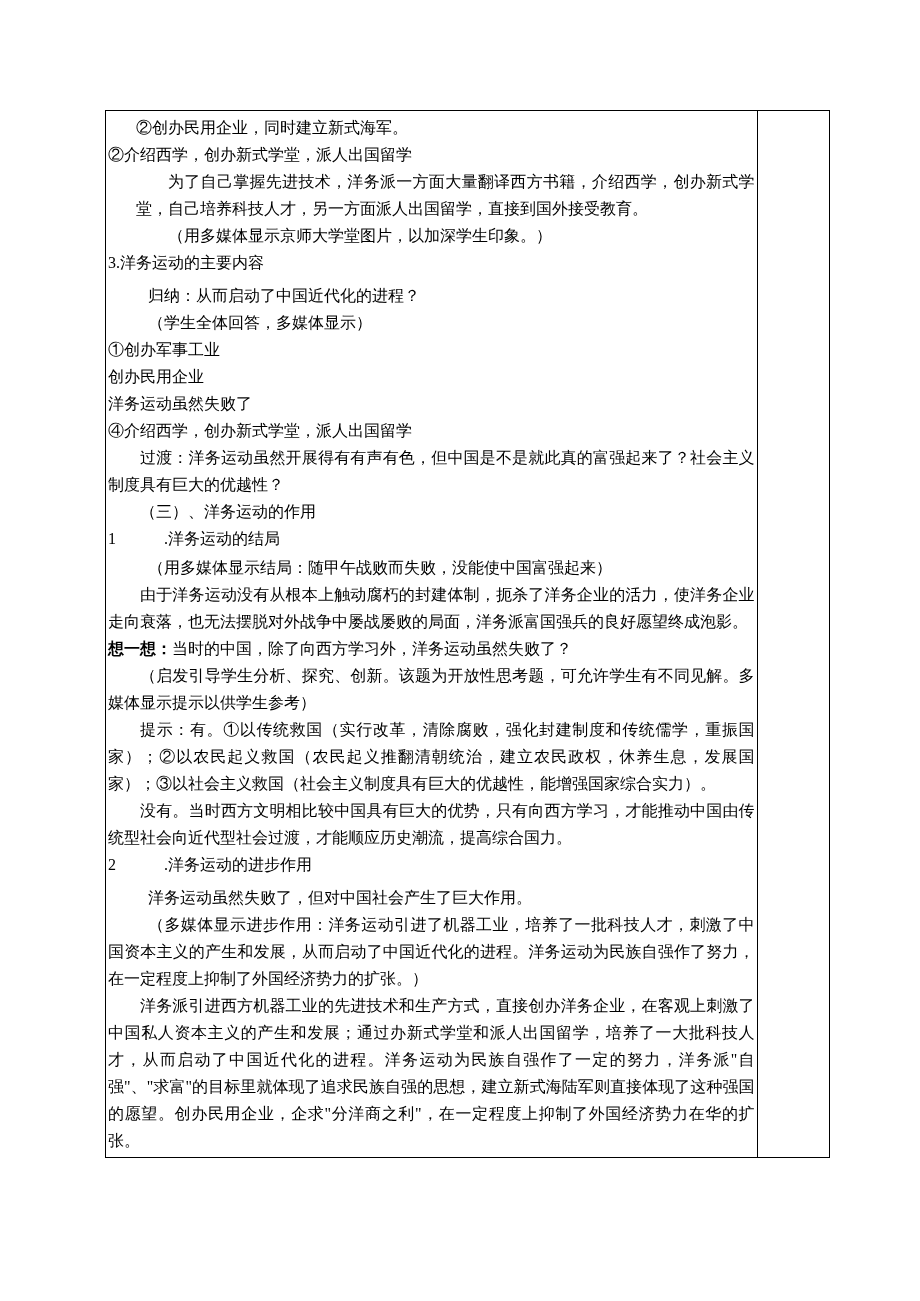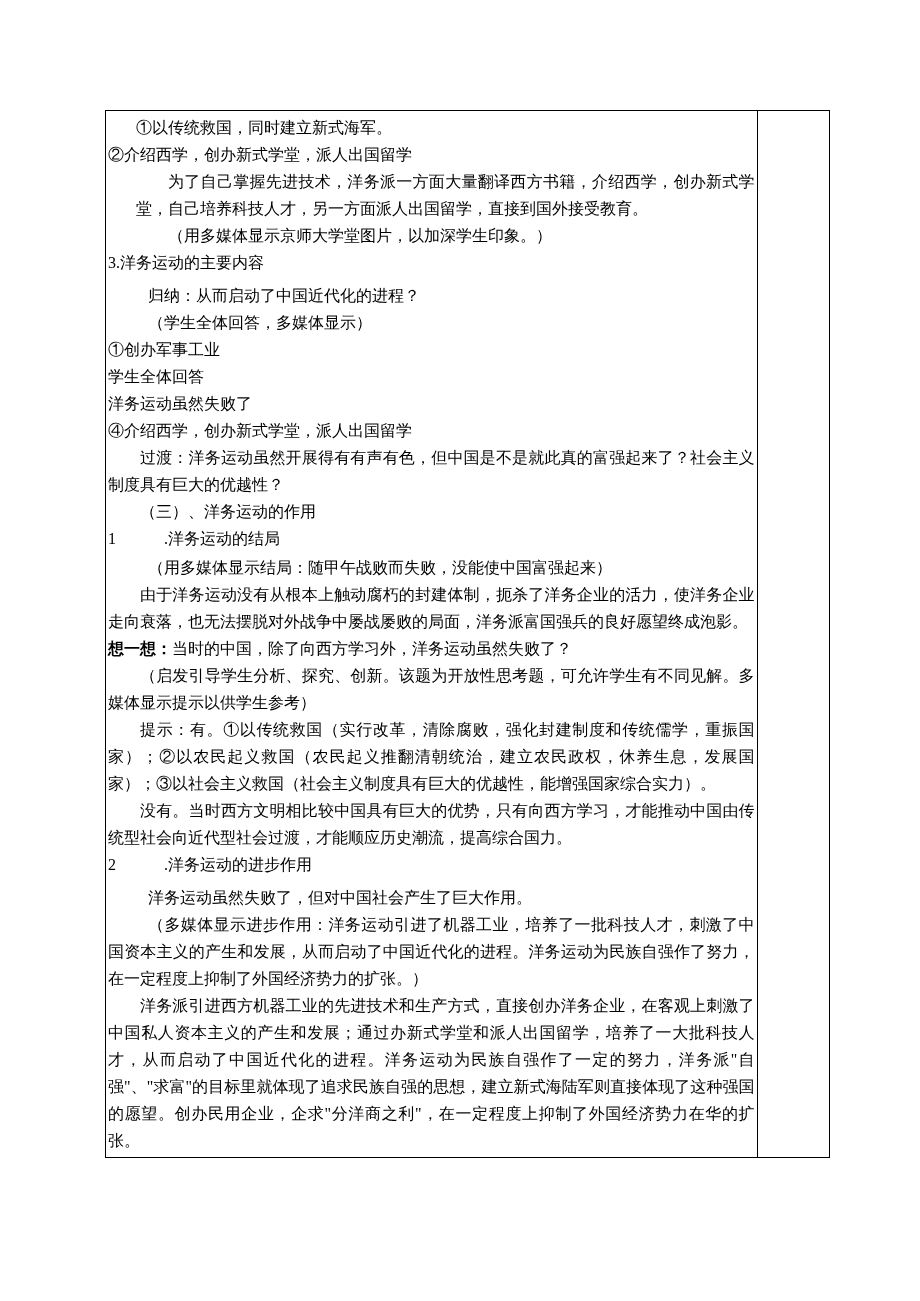--- a/index.html
+++ b/index.html
@@ -50,31 +50,31 @@
     .inline-bold { font-weight: bold; }
   </style>
 </head>
 <body>
 
 <table class="doc-table">
   <tbody>
       <tr>
     <td class="col-main">
 
-      <p class="para indent-hang">①以传统救国，同时建立新式海军。</p>
+      <p class="para indent-hang">②创办民用企业，同时建立新式海军。</p>
       <p class="para">②介绍西学，创办新式学堂，派人出国留学</p>
       <p class="para indent-hang indent-first">为了自己掌握先进技术，洋务派一方面大量翻译西方书籍，介绍西学，创办新式学堂，自己培养科技人才，另一方面派人出国留学，直接到国外接受教育。</p>
       <p class="para indent-hang indent-first">（用多媒体显示京师大学堂图片，以加深学生印象。）</p>
 
       <p class="para">3.洋务运动的主要内容</p>
 
       <p class="para indent-more" style="margin-top:6px;">归纳：从而启动了中国近代化的进程？</p>
       <p class="para indent-more">（学生全体回答，多媒体显示）</p>
       <p class="para">①创办军事工业</p>
-      <p class="para">学生全体回答</p>
+      <p class="para">创办民用企业</p>
       <p class="para">洋务运动虽然失败了</p>
       <p class="para">④介绍西学，创办新式学堂，派人出国留学</p>
       <p class="para indent-first">过渡：洋务运动虽然开展得有有声有色，但中国是不是就此真的富强起来了？社会主义制度具有巨大的优越性？</p>
 
       <p class="para indent-first heading-strong">（三）、洋务运动的作用</p>
 
       <p class="para numbered">
         <span>1</span><span class="after-num">.洋务运动的结局</span>
       </p>
 

